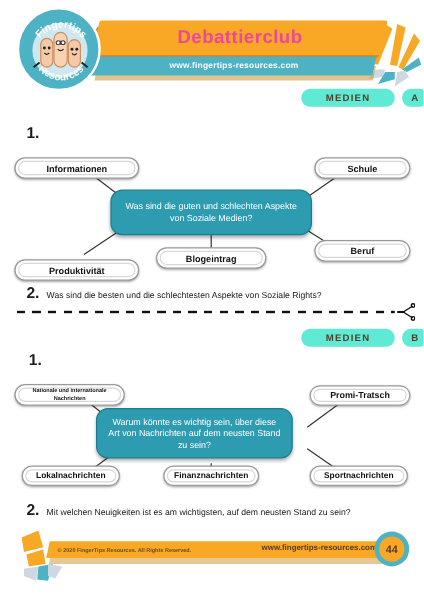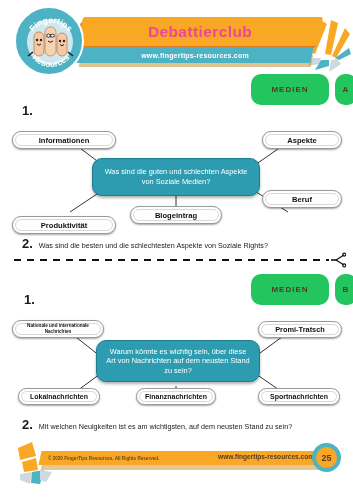--- a/index.html
+++ b/index.html
@@ -52,23 +52,23 @@
   }
   .logo-inner{
     position:absolute;left:11px;top:11px;width:46px;height:46px;border-radius:50%;
     background:#cfe8ef;
   }
   .logo svg{position:absolute;left:0;top:0;}
 
   
   .badge-row{position:absolute;display:flex;align-items:center;gap:6px;}
   .pill{
-    background:#22c55e;color:#5a3a22;border-radius:10px;
+    background:#5eead4;color:#5a3a22;border-radius:10px;
     font-size:8px;font-weight:bold;letter-spacing:1px;
-    height:31px;display:flex;align-items:center;justify-content:center;
+    height:15px;display:flex;align-items:center;justify-content:center;
   }
   .pill-wide{width:78px;}
   .pill-sm{width:22px;}
 
   
   .q{position:absolute;display:flex;align-items:baseline;gap:6px;}
   .q-num{font-size:13px;font-weight:bold;color:#1a1a1a;line-height:1;}
   .q-text{font-size:7.2px;color:#1a1a1a;line-height:1.25;}
 
   .sec-num{position:absolute;font-size:13px;font-weight:bold;color:#1a1a1a;}
@@ -211,29 +211,29 @@
       <line x1="288" y1="20" x2="252" y2="45" stroke="#333" stroke-width="1"></line>
       <line x1="70" y1="90" x2="103" y2="68" stroke="#333" stroke-width="1"></line>
       <line x1="176" y1="88" x2="176" y2="74" stroke="#333" stroke-width="1"></line>
       <line x1="288" y1="90" x2="253" y2="68" stroke="#333" stroke-width="1"></line>
     </svg>
 
     <div class="node" style="left:12px;top:9px;width:104px;height:18px;font-size:7.6px;">
       <span>Informationen</span>
     </div>
     <div class="node" style="left:262px;top:9px;width:80px;height:18px;font-size:7.6px;">
-      <span>Aspekte</span>
+      <span>Schule</span>
     </div>
     <div class="node" style="left:12px;top:94px;width:104px;height:18px;font-size:7.6px;">
       <span>Produktivität</span>
     </div>
     <div class="node" style="left:130px;top:84px;width:92px;height:18px;font-size:7.6px;">
       <span>Blogeintrag</span>
     </div>
-    <div class="node" style="left:262px;top:68px;width:80px;height:18px;font-size:7.6px;">
+    <div class="node" style="left:262px;top:78px;width:80px;height:18px;font-size:7.6px;">
       <span>Beruf</span>
     </div>
 
     <div class="center-node" style="left:92px;top:36px;width:168px;height:38px;font-size:7.4px;padding:12px 8px;box-sizing:border-box;">
       <span>Was sind die guten und schlechten Aspekte von Soziale Medien?</span>
     </div>
   </div>
 
   <div class="q" style="left:22px;top:237px;width:320px;">
     <span class="q-num">2.</span>
@@ -276,21 +276,21 @@
     <div class="node" style="left:18px;top:72px;width:82px;height:17px;font-size:7px;">
       <span>Lokalnachrichten</span>
     </div>
     <div class="node" style="left:136px;top:72px;width:80px;height:17px;font-size:7px;">
       <span>Finanznachrichten</span>
     </div>
     <div class="node" style="left:258px;top:72px;width:82px;height:17px;font-size:7px;">
       <span>Sportnachrichten</span>
     </div>
 
-    <div class="center-node" style="left:96px;top:24px;width:164px;height:42px;font-size:7.4px;padding:0 8px;box-sizing:border-box;">
+    <div class="center-node" style="left:80px;top:24px;width:164px;height:42px;font-size:7.4px;padding:0 8px;box-sizing:border-box;">
       <span>Warum könnte es wichtig sein, über diese Art von Nachrichten auf dem neusten Stand zu sein?</span>
     </div>
   </div>
 
   <div class="q" style="left:22px;top:418px;width:325px;">
     <span class="q-num">2.</span>
     <span class="q-text">Mit welchen Neuigkeiten ist es am wichtigsten, auf dem neusten Stand zu sein?</span>
   </div>
 
   <div class="footer">
@@ -301,17 +301,17 @@
         <polygon points="2,32 14,30 12,42 2,38" fill="#cfd8e0"></polygon>
         <polygon points="14,30 26,28 22,42 13,41" fill="#4cb2c4"></polygon>
         <polygon points="22,28 34,30 28,40 22,38" fill="#cfd8e0"></polygon>
       </svg>
     </div>
     <div class="ftr-shadow"></div>
     <div class="ftr-bar"></div>
     <div class="ftr-copy">© 2020 FingerTips Resources.  All Rights Reserved.</div>
     <div class="ftr-url">www.fingertips-resources.com</div>
     <div class="pagebadge">
-      <div class="pagebadge-in">25</div>
+      <div class="pagebadge-in">44</div>
     </div>
   </div>
 
 </div>
 
 </body></html>

